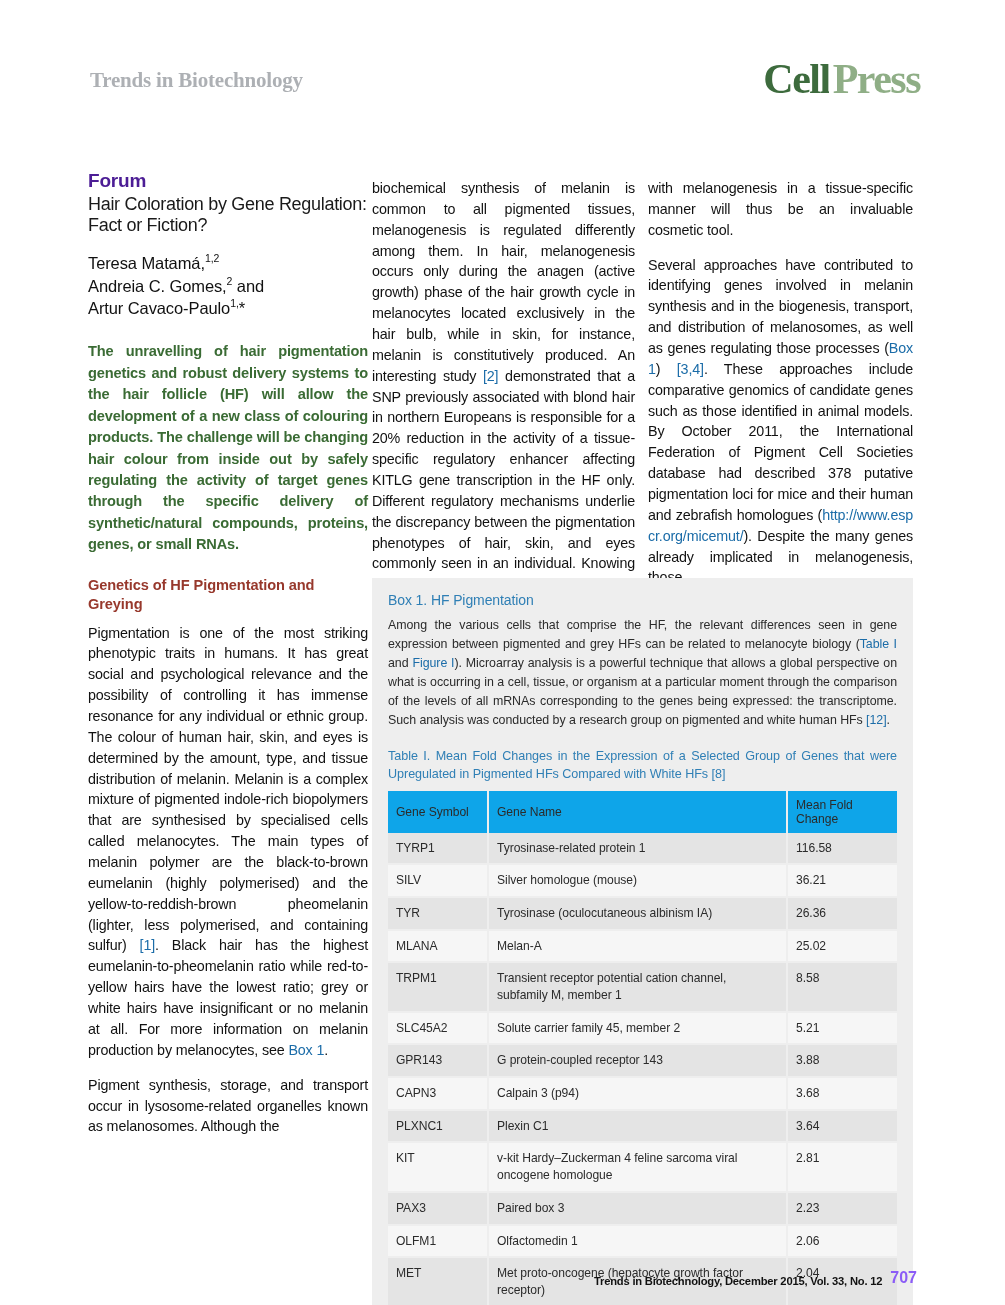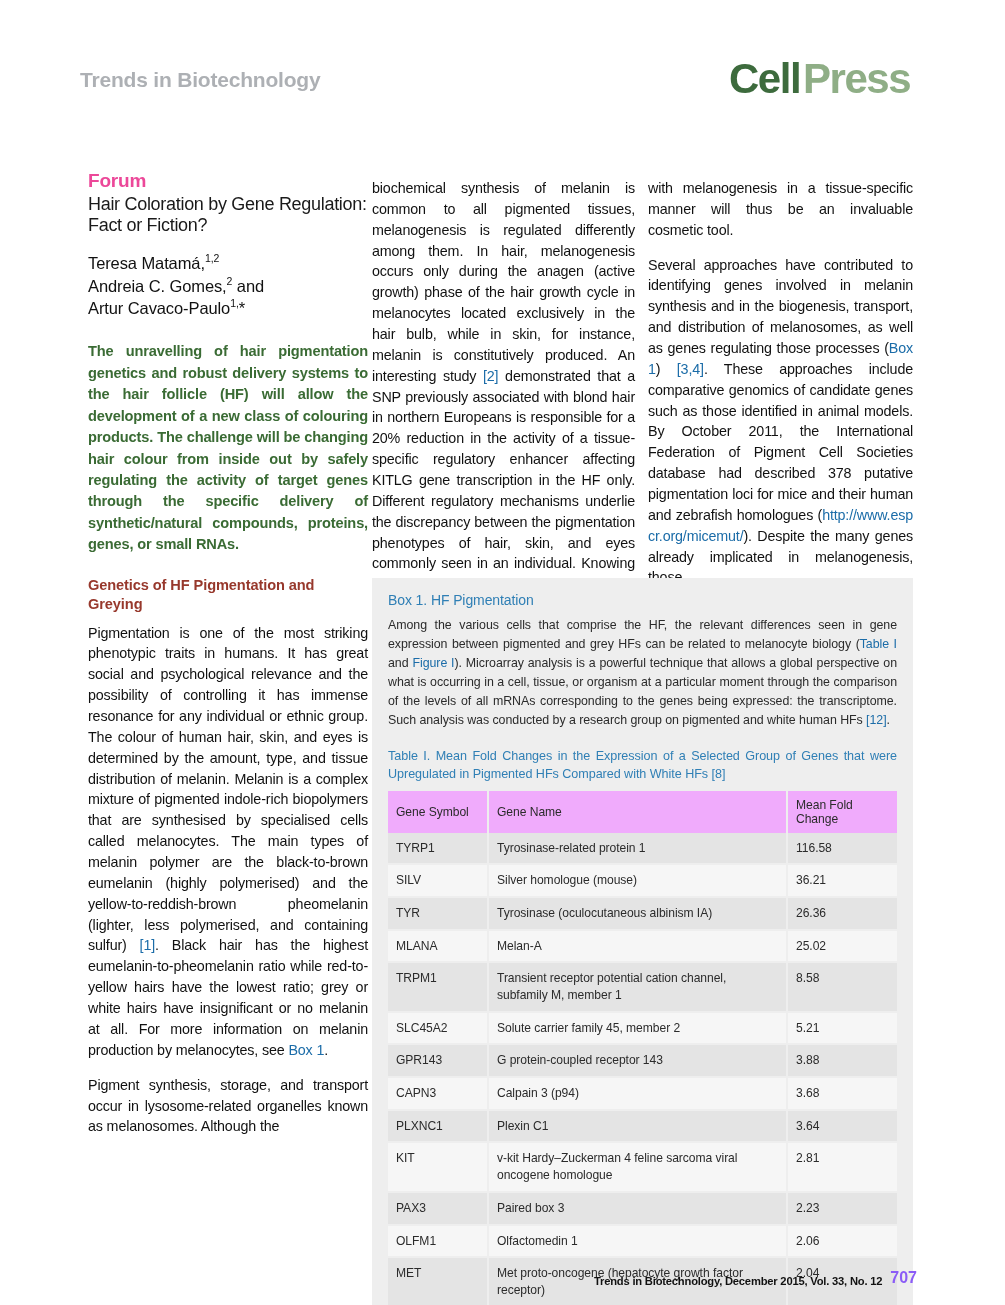--- a/index.html
+++ b/index.html
@@ -18,24 +18,25 @@
 
   .page {
     position: absolute;
     inset: 0;
     padding: 0;
   }
 
   
   .masthead {
     position: absolute;
-    left: 80px;
+    left: 90px;
     top: 68px;
     width: 830px;
     height: 46px;
+    font-family: Liberation Serif, serif;
   }
   .journal-name {
     position: absolute;
     left: 0;
     top: 0;
     font-size: 21px;
     font-weight: bold;
     color: #adb0b4;
     letter-spacing: -0.2px;
   }
@@ -65,21 +66,21 @@
     position: absolute;
     top: 170px;
   }
   .col-1 { left: 88px;  width: 280px; }
   .col-2 { left: 372px; width: 263px; }
   .col-3 { left: 648px; width: 265px; }
 
   .kicker {
     font-size: 19px;
     font-weight: bold;
-    color: #ec4899;
+    color: #4c1d95;
     margin: 0 0 2px 0;
     letter-spacing: -0.2px;
   }
   .article-title {
     font-size: 18px;
     line-height: 1.17;
     font-weight: normal;
     color: #1a1a1a;
     margin: 0 0 16px 0;
     letter-spacing: -0.3px;
@@ -168,21 +169,21 @@
   }
 
   table.fold-table {
     width: 100%;
     border-collapse: collapse;
     font-size: 12.1px;
     color: #2b2b2b;
     table-layout: fixed;
   }
   table.fold-table th {
-    background: #f0abfc;
+    background: #0ea5e9;
     font-weight: normal;
     text-align: left;
     padding: 7px 8px;
     vertical-align: middle;
     letter-spacing: -0.05px;
     border-right: 2px solid #eeeeee;
   }
   table.fold-table th:last-child { border-right: none; }
   table.fold-table td {
     padding: 7px 8px;

